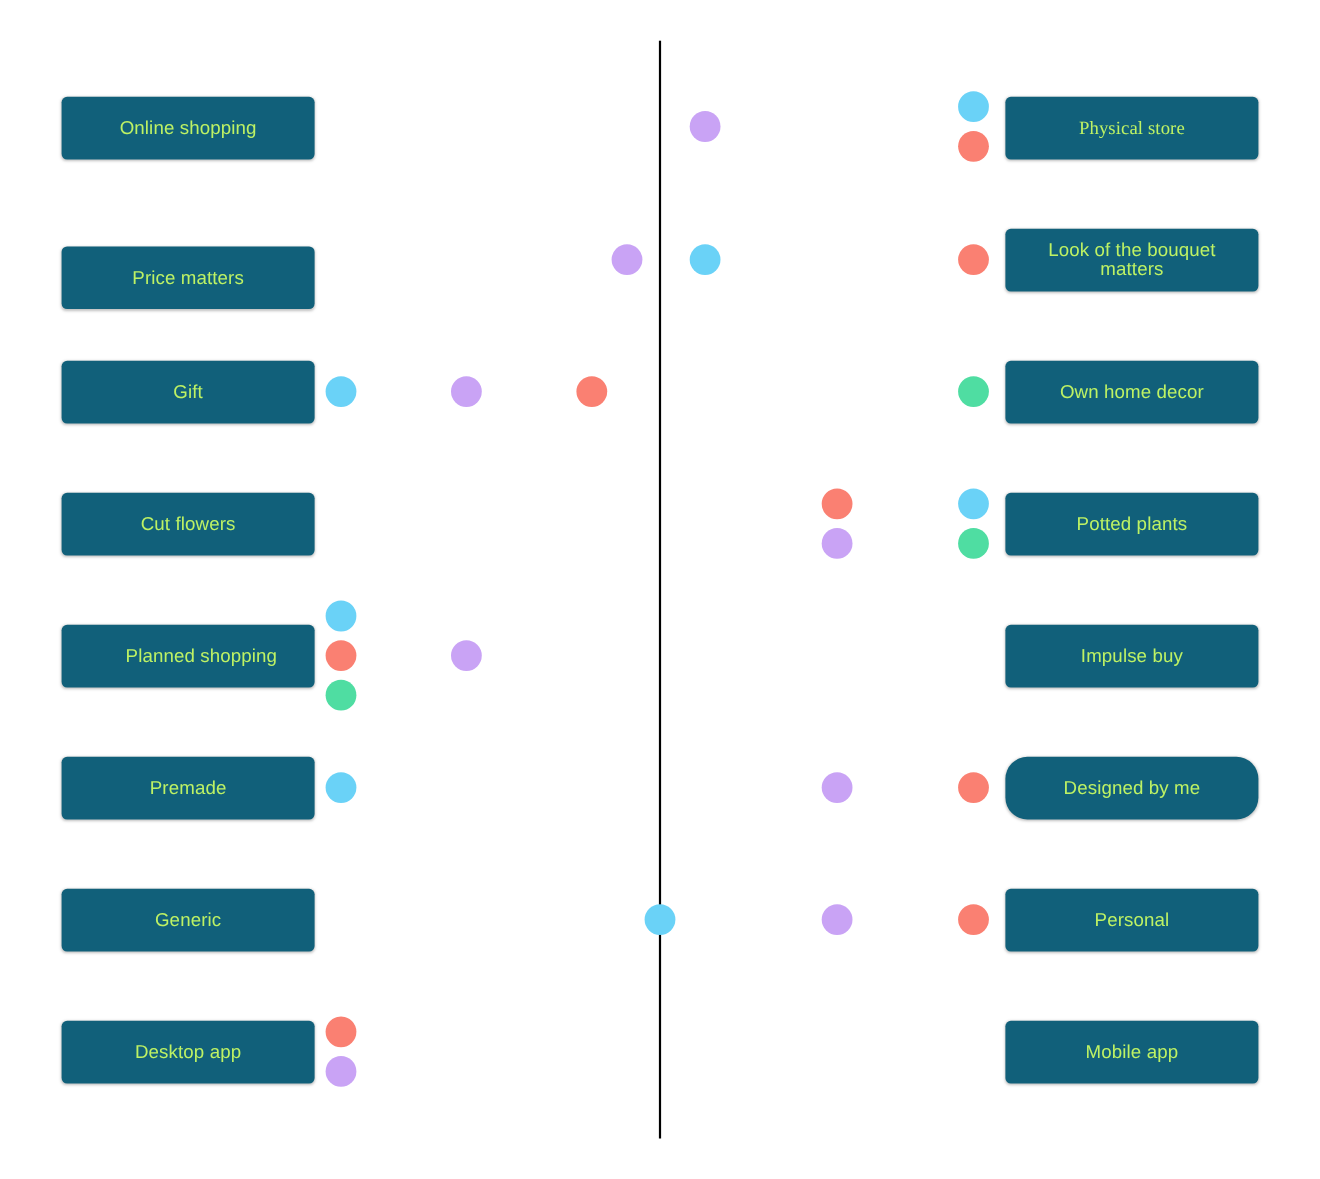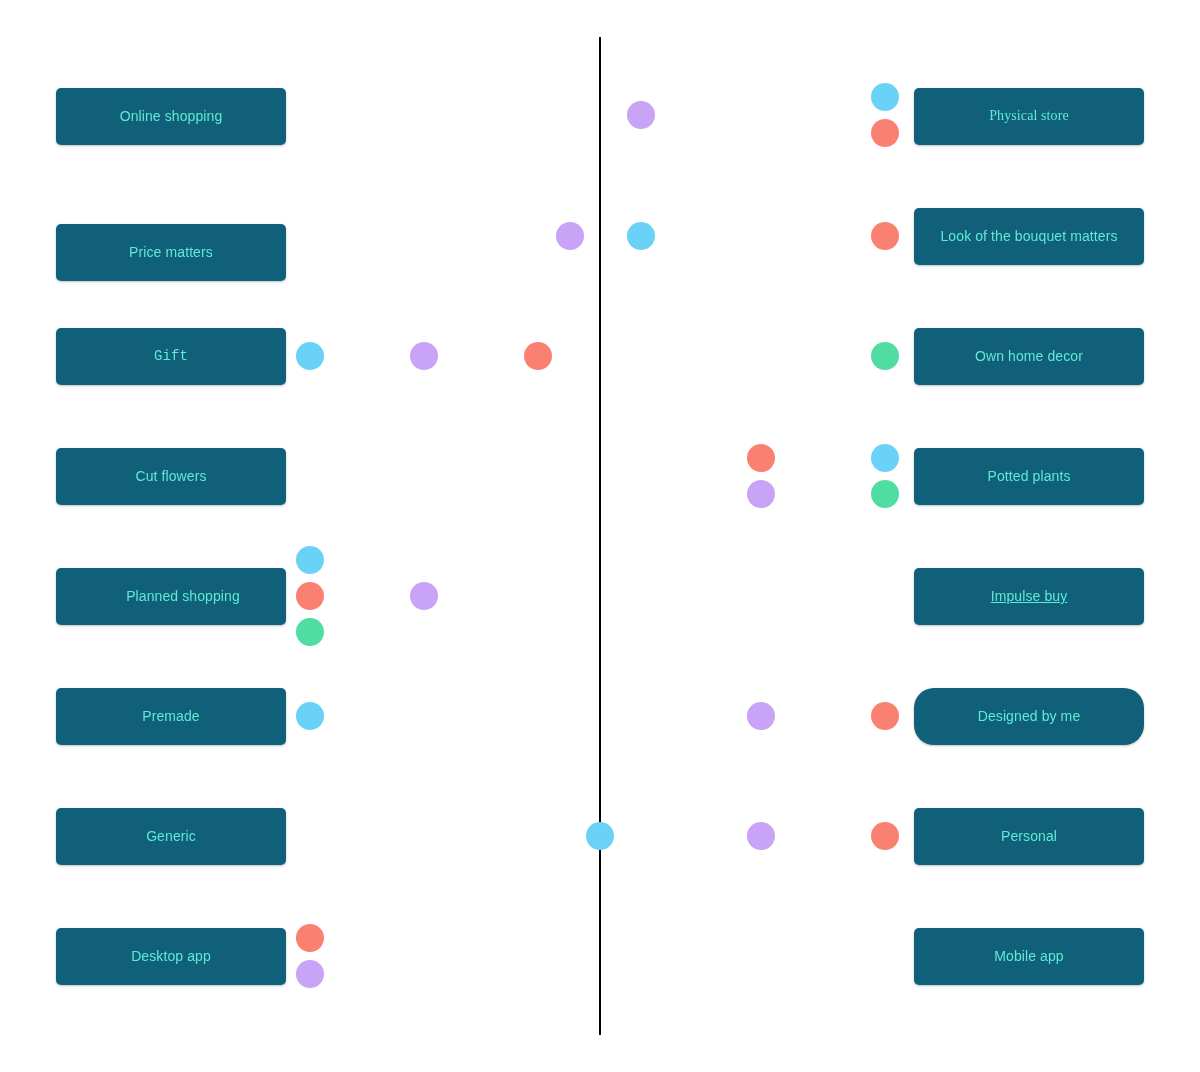--- a/index.html
+++ b/index.html
@@ -25,25 +25,25 @@
     left: 599px;
     top: 37px;
     height: 998px;
   }
   .label-box {
     position: absolute;
     box-sizing: border-box;
     height: 57px;
     border-radius: 5px;
     background: #11607a;
-    color: #5eead4;
+    color: #bef264;
     display: flex;
     align-items: center;
     justify-content: center;
-    font-size: 14px;
+    font-size: 17px;
     letter-spacing: 0.1px;
     line-height: 1;
     box-shadow: 0 1px 3px rgba(0,0,0,0.16), 0 1px 2px rgba(0,0,0,0.10);
     text-align: center;
     padding: 0 8px;
   }
   .label-box.left  { left: 56px;  width: 230px; }
   .label-box.right { left: 914px; width: 230px; }
   .dot {
     position: absolute;
@@ -72,38 +72,38 @@
         <div class="dot" style="left: 871px; top: 3px; background: rgb(250, 128, 114);"></div>
       </div>
       <div class="spectrum-row" style="top: 236px;">
         <div class="label-box left" style="top: -28.5px; margin-top: 16px;">Price matters</div>
         <div class="label-box right" style="top: -28.5px;">Look of the bouquet matters</div>
         <div class="dot" style="left: 556px; top: -14px; background: rgb(201, 163, 245);"></div>
         <div class="dot" style="left: 627px; top: -14px; background: rgb(106, 210, 247);"></div>
         <div class="dot" style="left: 871px; top: -14px; background: rgb(250, 128, 114);"></div>
       </div>
       <div class="spectrum-row" style="top: 356px;">
-        <div class="label-box left" style="top: -28.5px; font-family: Liberation Mono, monospace;">Gift</div>
+        <div class="label-box left" style="top: -28.5px;">Gift</div>
         <div class="label-box right" style="top: -28.5px; text-align: center;">Own home decor</div>
         <div class="dot" style="left: 296px; top: -14px; background: rgb(106, 210, 247);"></div>
         <div class="dot" style="left: 410px; top: -14px; background: rgb(201, 163, 245);"></div>
         <div class="dot" style="left: 524px; top: -14px; background: rgb(250, 128, 114);"></div>
         <div class="dot" style="left: 871px; top: -14px; background: rgb(79, 221, 162);"></div>
       </div>
       <div class="spectrum-row" style="top: 476px;">
         <div class="label-box left" style="top: -28.5px;">Cut flowers</div>
         <div class="label-box right" style="top: -28.5px;">Potted plants</div>
         <div class="dot" style="left: 747px; top: -32px; background: rgb(250, 128, 114);"></div>
         <div class="dot" style="left: 747px; top: 4px; background: rgb(201, 163, 245);"></div>
         <div class="dot" style="left: 871px; top: -32px; background: rgb(106, 210, 247);"></div>
         <div class="dot" style="left: 871px; top: 4px; background: rgb(79, 221, 162);"></div>
       </div>
       <div class="spectrum-row" style="top: 596px;">
         <div class="label-box left" style="top: -28.5px; padding-left: 32px;">Planned shopping</div>
-        <div class="label-box right" style="top: -28.5px; text-decoration: underline;">Impulse buy</div>
+        <div class="label-box right" style="top: -28.5px;">Impulse buy</div>
         <div class="dot" style="left: 296px; top: -50px; background: rgb(106, 210, 247);"></div>
         <div class="dot" style="left: 296px; top: -14px; background: rgb(250, 128, 114);"></div>
         <div class="dot" style="left: 296px; top: 22px; background: rgb(79, 221, 162);"></div>
         <div class="dot" style="left: 410px; top: -14px; background: rgb(201, 163, 245);"></div>
       </div>
       <div class="spectrum-row" style="top: 716px;">
         <div class="label-box left" style="top: -28.5px; text-align: center;">Premade</div>
         <div class="label-box right" style="top: -28.5px; border-radius: 20px;">Designed by me</div>
         <div class="dot" style="left: 296px; top: -14px; background: rgb(106, 210, 247);"></div>
         <div class="dot" style="left: 747px; top: -14px; background: rgb(201, 163, 245);"></div>

